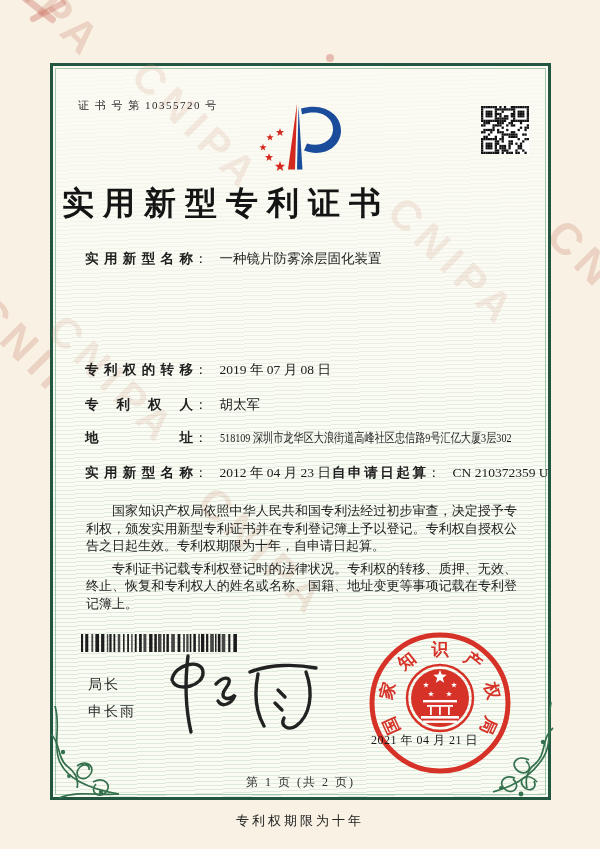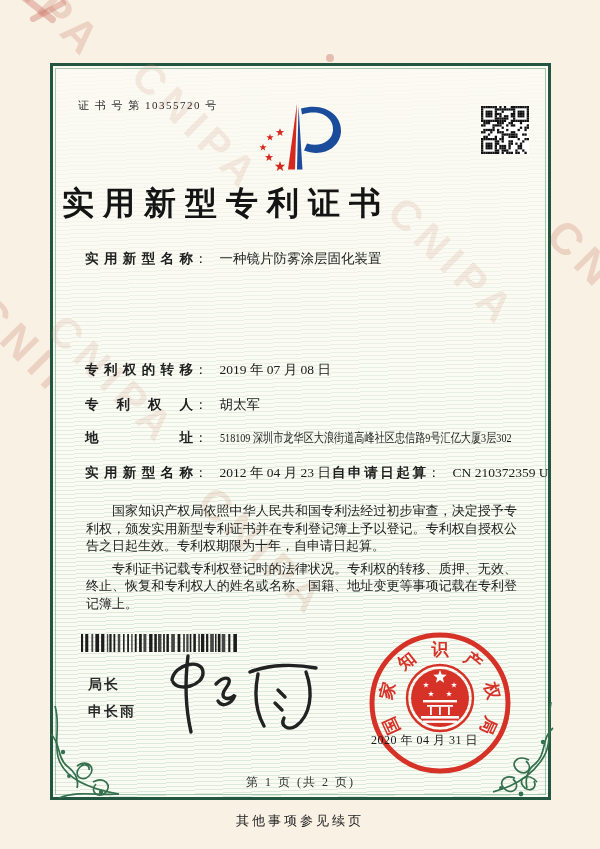--- a/index.html
+++ b/index.html
@@ -55,21 +55,21 @@
   .fv{margin-left:10px}
   .addr{display:inline-block;transform:scaleX(.78);transform-origin:0 60%;font-size:13px;letter-spacing:0}
   .g2{position:absolute;left:247px;top:0;white-space:nowrap}
   
   .paras{position:absolute;left:28px;top:431px;width:441px;font-size:13px;
          line-height:17.6px;color:#1c1c1c;text-align:justify}
   .paras p{margin:5px;text-indent:2em}
   
   .barcode{position:absolute;left:27px;top:568px;width:160px;height:18px}
   .signer{position:absolute;left:35px;font-family:"Liberation Sans","DejaVu Sans",sans-serif;
-          font-weight:bold;font-size:14px;letter-spacing:2px;color:#2b2b2b}
+          font-weight:normal;font-size:14px;letter-spacing:2px;color:#2b2b2b}
   .srole{top:610px}.sname{top:637px}
   .signature{position:absolute;left:105px;top:580px;width:165px;height:95px}
   .seal{position:absolute;left:312px;top:562px;width:150px;height:150px;opacity:.95}
   .seal-char{font-family:"Liberation Serif","DejaVu Serif",serif;font-weight:bold;font-size:17px;fill:#d5281e}
   .sealdate{position:absolute;left:318px;top:666px;font-size:12px;letter-spacing:.5px;color:#1a1a1a;white-space:nowrap;z-index:3}
   .flourish{position:absolute;z-index:3}
   .fbl{left:-4px;top:640px;width:72px;height:95px}
   .fbr{left:440px;top:636px;width:62px;height:98px}
   .pageno{position:absolute;left:0;right:0;top:708px;text-align:center;font-size:12px;letter-spacing:2px;color:#2f2f2f}
   .note{position:absolute;left:0;top:812px;width:100%;text-align:center;font-size:13px;letter-spacing:3px;color:#232323}
@@ -439,21 +439,21 @@
         <rect x="58" y="72" width="34" height="2.4"></rect>
         <rect x="62" y="77" width="26" height="1.8"></rect>
         <rect x="65" y="79" width="1.8" height="8"></rect>
         <rect x="74" y="79" width="1.8" height="8"></rect>
         <rect x="83" y="79" width="1.8" height="8"></rect>
         <rect x="56" y="88" width="38" height="2.6"></rect>
         <rect x="58" y="92.5" width="34" height="2.4"></rect>
       </g>
     </g>
   </svg>
-  <div class="sealdate">2020 年 04 月 31 日</div>
+  <div class="sealdate">2021 年 04 月 21 日</div>
 
   <svg class="flourish fbl" viewBox="0 0 72 95" fill="none" stroke="#35714e" stroke-width="1.7">
     <path d="M6,0 C12,20 4,38 10,54 C16,70 34,82 70,88"></path>
     <path d="M2,28 C12,38 8,52 18,60 C26,66 30,74 28,82"></path>
     <path d="M28,60 c10,-8 20,2 12,10 c-7,7 -17,-1 -9,-9 c4,-4 10,-2 9,3"></path>
     <path d="M44,76 c12,-6 20,4 12,11 c-7,6 -16,-2 -9,-9"></path>
     <path d="M10,92 C30,84 50,90 70,88"></path>
     <g fill="#35714e" stroke="none">
       <circle cx="14" cy="46" r="2.2"></circle>
         <circle cx="20" cy="70" r="2"></circle>
@@ -469,13 +469,13 @@
     <g fill="#35714e" stroke="none">
       <circle cx="50" cy="40" r="2.2"></circle>
         <circle cx="28" cy="92" r="2.4"></circle>
         <circle cx="8" cy="86" r="2"></circle>
     </g>
   </svg>
 
   <div class="pageno">第 1 页 (共 2 页)</div>
 </div>
 
-<div class="note">其他事项参见续页</div>
+<div class="note">专利权期限为十年</div>
 
 </body></html>

